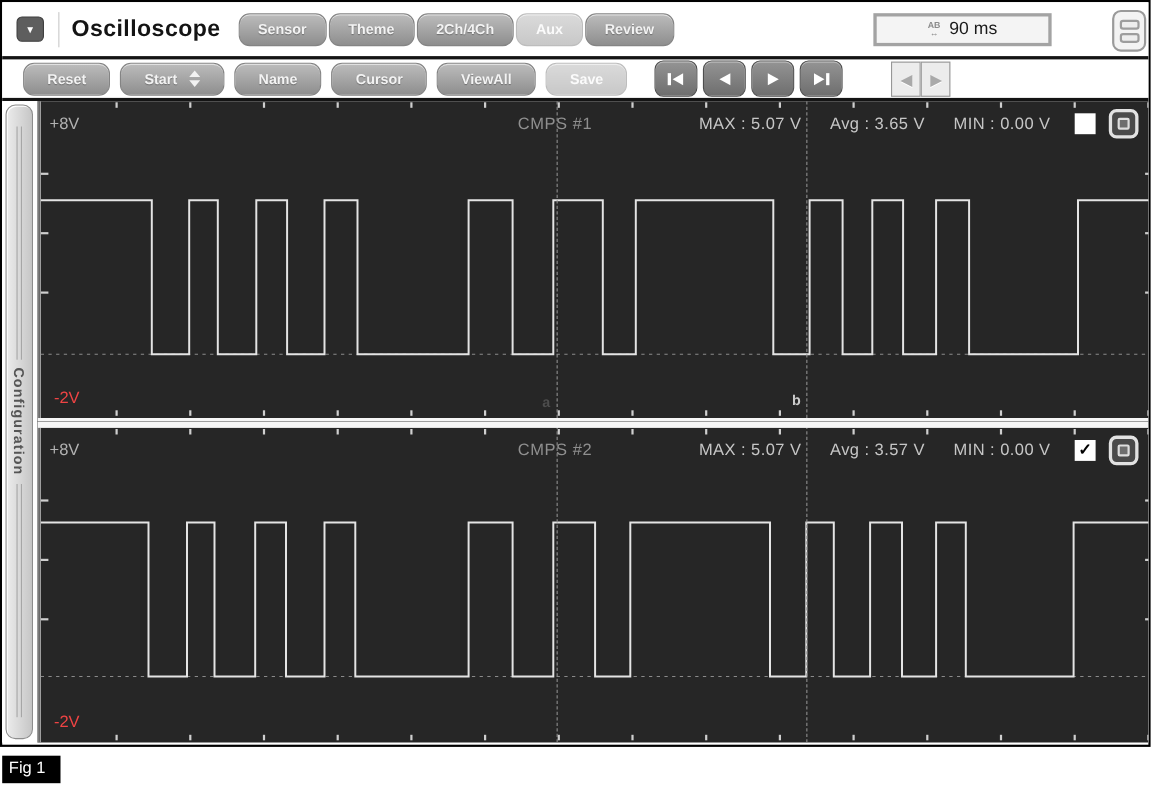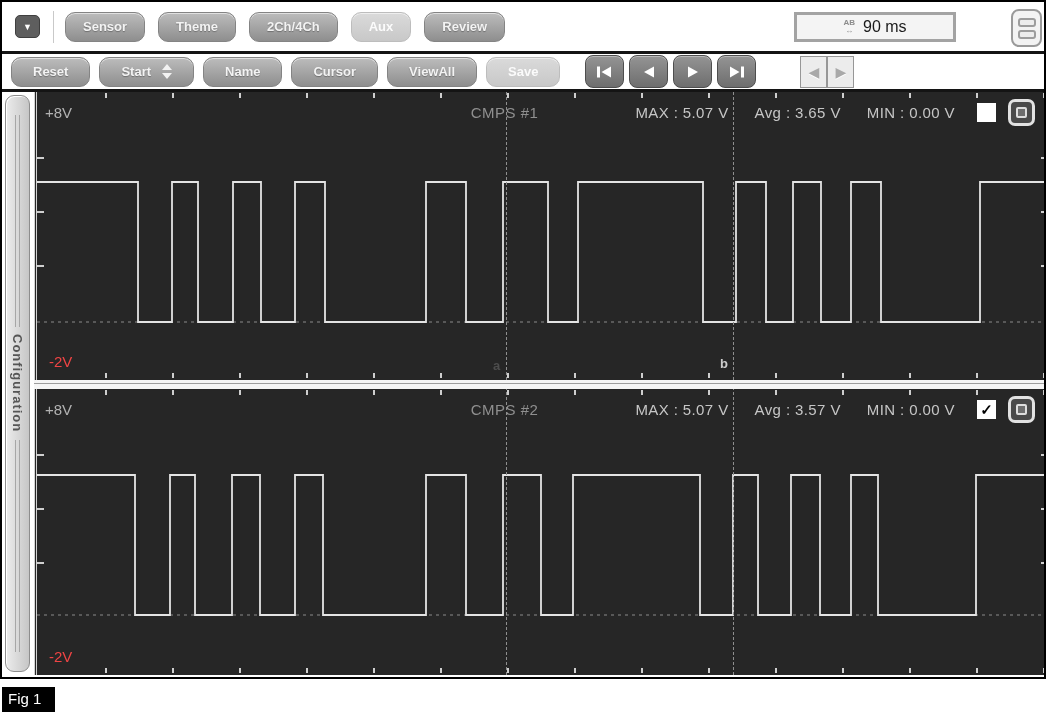--- a/index.html
+++ b/index.html
@@ -6,32 +6,32 @@
   html,body { width:1050px; height:720px; background:#fff; font-family:"Liberation Sans", sans-serif; position:relative; overflow:hidden; }
 
   .app { position:absolute; left:0; top:0; width:1046px; height:679px; border:2px solid #000; background:#fff; }
 
   
   .topbar { height:52px; display:flex; align-items:center; padding-left:13px; border-bottom:3px solid #141414; background:#fff; position:relative; }
   .menu-btn { width:25px; height:23px; background:#5e5e5e; border:1px solid #3f3f3f; border-radius:5px; display:flex; align-items:center; justify-content:center; color:#fff; font-size:9px; flex:none; }
   .tb-sep { width:1px; height:32px; background:#c9c9c9; margin:0 11px 0 13px; flex:none; }
   .app-title { font-size:21px; font-weight:bold; color:#141414; letter-spacing:.4px; margin-right:16px; white-space:nowrap; }
 
-  .pill { height:30px; border-radius:10px; border:1px solid #848484; background:linear-gradient(#bcbcbc,#8e8e8e); color:#f3f3f3; font-size:13px; font-weight:bold; padding:0 17px; display:flex; align-items:center; justify-content:center; text-shadow:0 1px 1px rgba(0,0,0,.3); box-shadow:inset 0 1px 0 rgba(255,255,255,.55); margin-right:13px; white-space:nowrap; }
+  .pill { height:30px; border-radius:10px; border:1px solid #848484; background:linear-gradient(#bcbcbc,#8e8e8e); color:#f3f3f3; font-size:13px; font-weight:bold; padding:0 17px; display:flex; align-items:center; justify-content:center; text-shadow:0 1px 1px rgba(0,0,0,.3); box-shadow:inset 0 1px 0 rgba(255,255,255,.55); margin-right:2px; white-space:nowrap; }
   .pill.disabled { background:linear-gradient(#dadada,#c8c8c8); border-color:#bdbdbd; color:#fbfbfb; text-shadow:none; }
 
   .time-display { margin-left:auto; margin-right:88px; width:162px; height:30px; background:#f4f4f4; border:3px solid #a3a3a3; display:flex; align-items:center; justify-content:center; gap:8px; flex:none; }
   .ab-icon { display:flex; flex-direction:column; align-items:center; line-height:8px; color:#8b8b8b; font-size:8px; font-weight:bold; }
   .time-value { font-size:16px; color:#1a1a1a;text-align:right; }
 
   .layout-btn { position:absolute; right:2px; top:7px; width:31px; height:38px; border:2px solid #9a9a9a; border-radius:8px; background:#f3f3f3; display:flex; flex-direction:column; align-items:center; justify-content:center; gap:3px; }
   .layout-btn .bar { width:18px; height:9px; border:2px solid #9d9d9d; border-radius:3px; background:#ededed; }
 
   
-  .toolbar { height:38px; display:flex; align-items:center; padding-left:9px; border-bottom:3px solid #141414; background:#fff; }
+  .toolbar { height:38px; display:flex; align-items:center; padding-left:19px; border-bottom:3px solid #141414; background:#fff; }
   .toolbar .pill { margin-right:9px; padding:0 21px; }
   .spin { display:flex; flex-direction:column; gap:3px; margin-left:11px; }
   .spin i { display:block; width:0; height:0; border-left:5px solid transparent; border-right:5px solid transparent; }
   .spin .up { border-bottom:6px solid #f2f2f2; }
   .spin .down { border-top:6px solid #f2f2f2; }
 
   .nav-group { display:flex; gap:5px; margin-left:16px; }
   .nav-btn { width:39px; height:33px; border-radius:8px; background:linear-gradient(#949494,#6e6e6e); border:1px solid #4e4e4e; display:flex; align-items:center; justify-content:center; box-shadow:inset 0 1px 0 rgba(255,255,255,.35); }
 
   .tbase-group { margin-left:44px; display:flex; align-items:center; }
@@ -69,20 +69,21 @@
 </head>
 <body>
 
 <div class="app">
 
   <div class="topbar">
     <div class="menu-btn">
         <span>▼</span>
       </div>
     <div class="tb-sep"></div>
+    <div class="app-title">Oscilloscope</div>
     <button class="pill">Sensor</button>
     <button class="pill">Theme</button>
     <button class="pill">2Ch/4Ch</button>
     <button class="pill disabled">Aux</button>
     <button class="pill">Review</button>
     <div class="time-display">
       <span class="ab-icon">
         <span>AB</span>
         <span>↔</span>
       </span>

